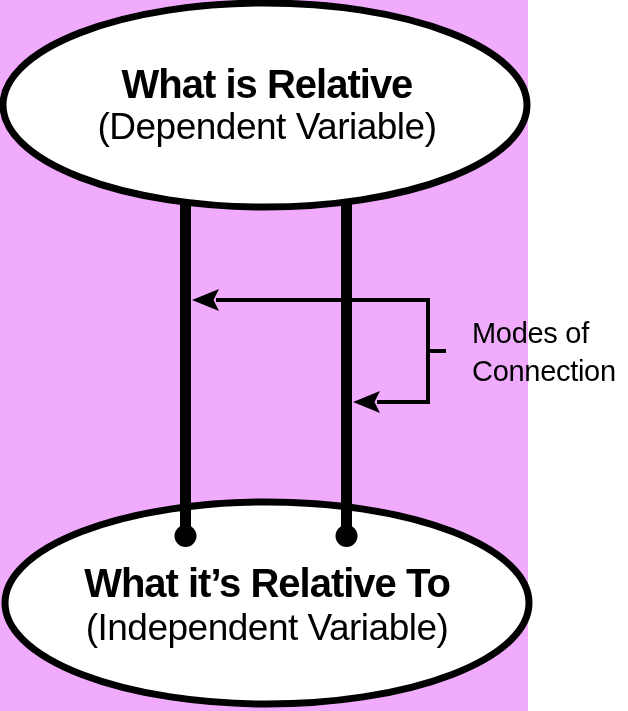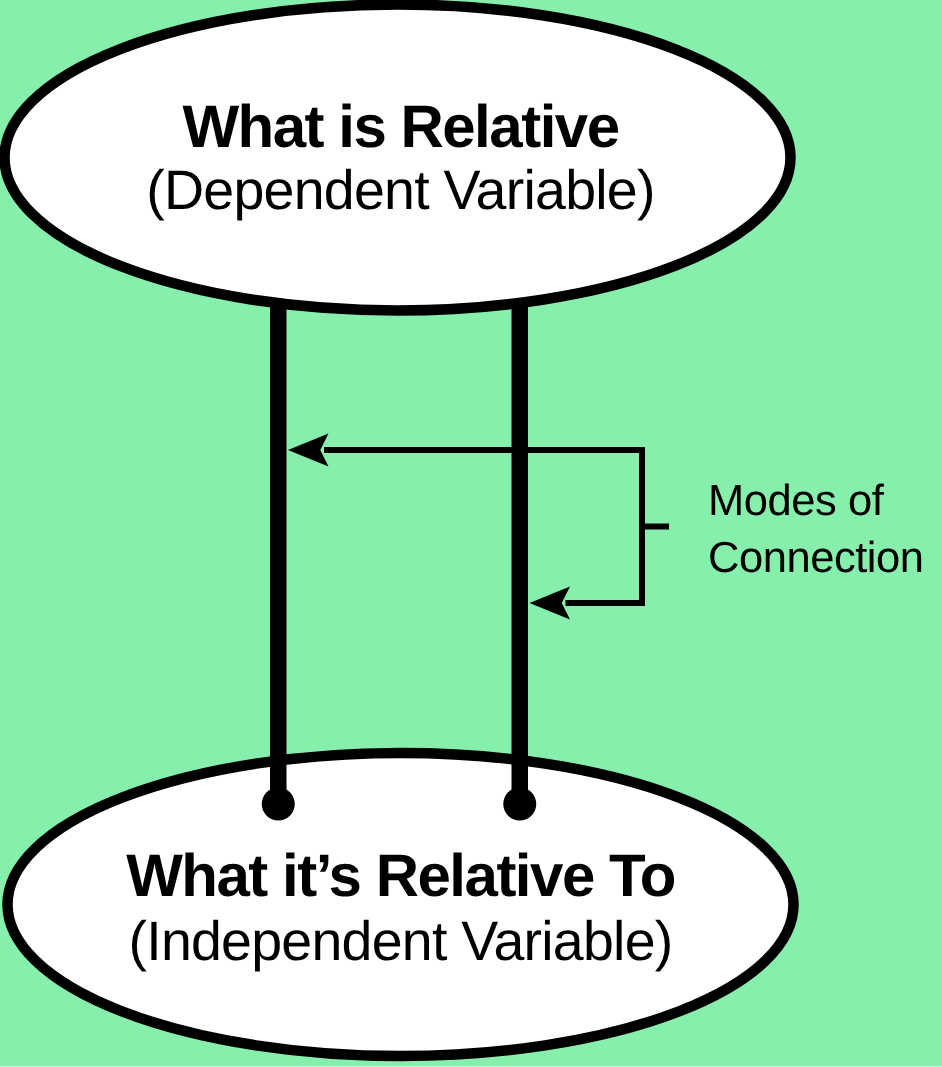--- a/index.html
+++ b/index.html
@@ -5,23 +5,23 @@
   html, body {
     margin: 0;
     padding: 0;
     width: 628px;
     height: 711px;
     background: #ffffff;
     overflow: hidden;
   }
   .stage {
     position: relative;
-    width: 628px;
+    width: 528px;
     height: 711px;
-    background: #86efac;
+    background: #f0abfc;
   }
   svg text {
     font-family: "Liberation Sans", sans-serif;
     fill: #000000;
   }
   .title-text {
     font-weight: bold;
     font-size: 40px;
     letter-spacing: -1px;
   }

